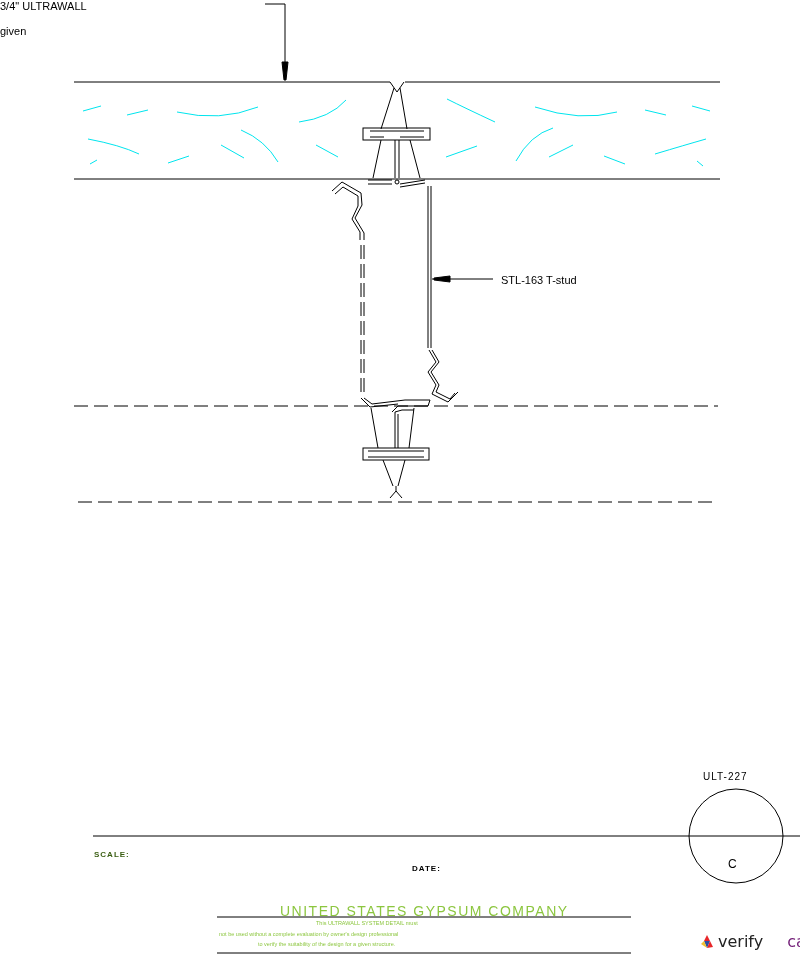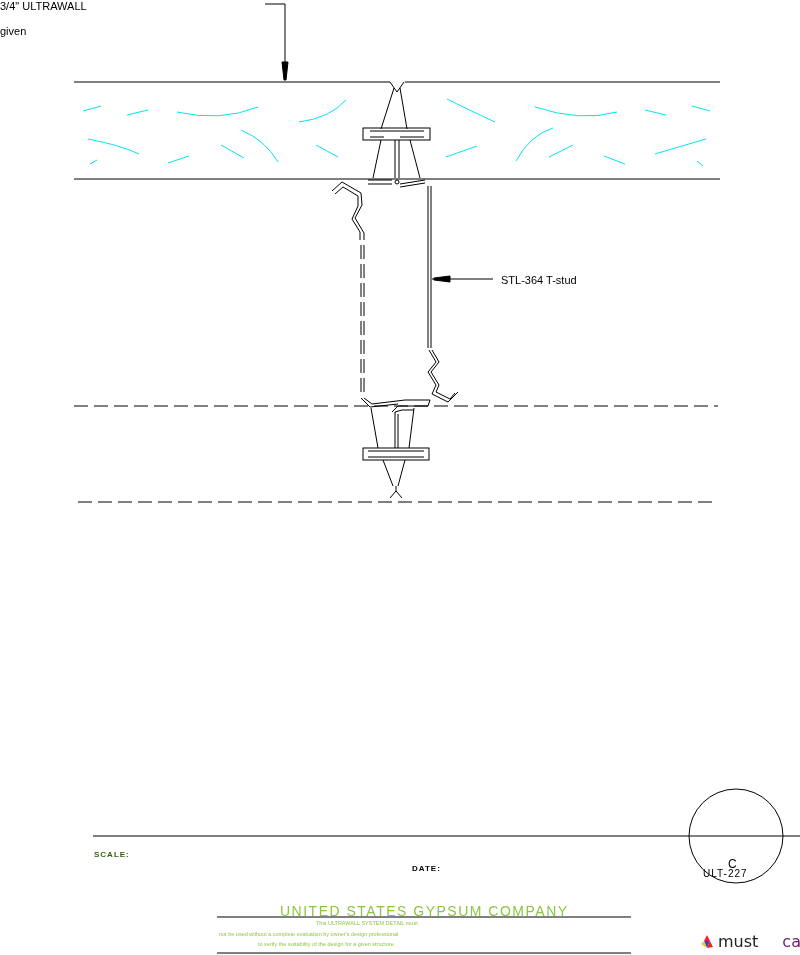--- a/index.html
+++ b/index.html
@@ -121,35 +121,35 @@
   <g stroke="#000" fill="none" stroke-width="1">
     <line x1="93" y1="836" x2="800" y2="836"></line>
     <circle cx="736" cy="836" r="47"></circle>
     <line x1="217" y1="917" x2="631" y2="917"></line>
     <line x1="217" y1="953" x2="631" y2="953"></line>
   </g>
 </svg>
 
 <div class="lbl callout" style="left:0px;top:0px;">3/4" ULTRAWALL</div>
 <div class="lbl callout" style="left:0px;top:25px;">given</div>
-<div class="lbl callout" style="left:501px;top:274px;">STL-364 T-stud</div>
+<div class="lbl callout" style="left:501px;top:274px;">STL-163 T-stud</div>
 
 <div class="lbl tb-label" style="left:94px;top:850px;color:#3a5e12;">SCALE:</div>
 <div class="lbl tb-label" style="left:412px;top:864px;">DATE:</div>
-<div class="lbl detail-id" style="left:703px;top:868px;">ULT-227</div>
+<div class="lbl detail-id" style="left:703px;top:771px;">ULT-227</div>
 <div class="lbl detail-rev" style="left:728px;top:857px;">C</div>
 
 <div class="lbl usg-title" style="left:280px;top:903px;">UNITED STATES GYPSUM COMPANY</div>
 <div class="lbl usg-note" style="left:316px;top:920px;">This ULTRAWALL SYSTEM DETAIL must</div>
 <div class="lbl usg-note" style="left:219px;top:931px;">not be used without a complete evaluation by owner's design professional</div>
 <div class="lbl usg-note" style="left:258px;top:941px;">to verify the suitability of the design for a given structure.</div>
 
 <div class="brand">
   <svg width="14" height="14" viewBox="0 0 14 14">
     <polygon points="7,0 10,6 4,6" fill="#e8262a"></polygon>
     <polygon points="4,6 10,6 7,13" fill="#2b4fa3"></polygon>
     <polygon points="1,9 4,6 7,13" fill="#f2c230"></polygon>
     <polygon points="10,6 13,12 7,13" fill="#e8262a"></polygon>
   </svg>
   <span class="brand-text">
-    <span class="brand-bold">must</span><span class="brand-light">cad</span>
+    <span class="brand-bold">verify</span><span class="brand-light">cad</span>
   </span>
 </div>
 
 </body></html>

